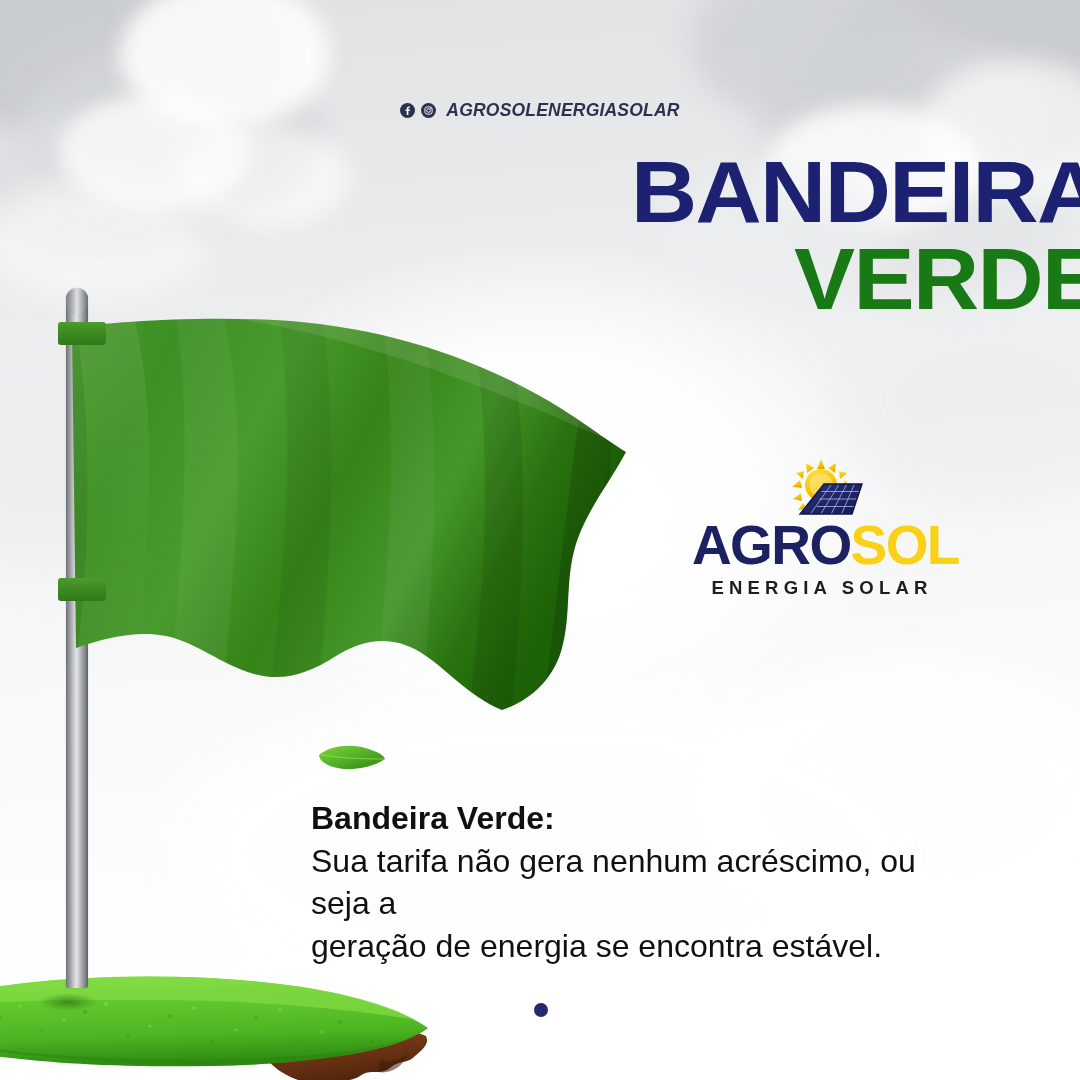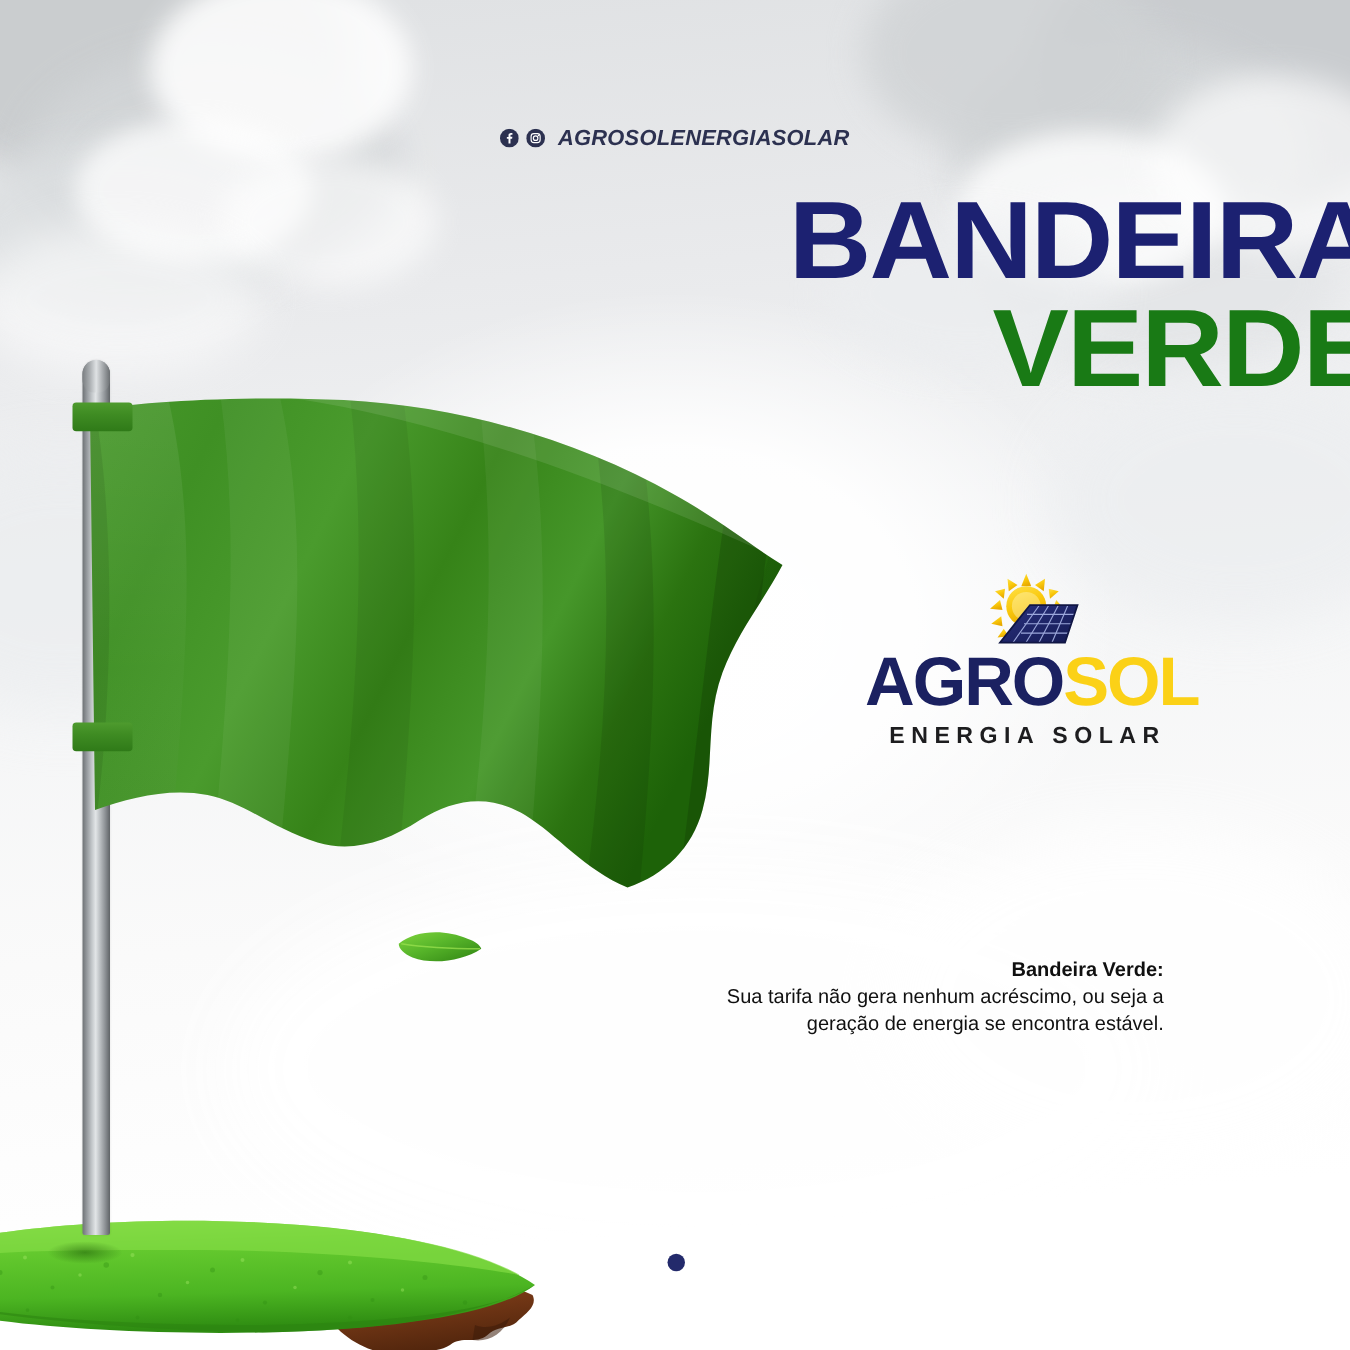--- a/index.html
+++ b/index.html
@@ -185,28 +185,27 @@
     letter-spacing: 5.2px;
     color: #1d1d1f;
     margin-top: 4px;
     white-space: nowrap;
   }
 
   
   .copy {
     position: absolute;
     left: 311px;
-    top: 766px;
+    top: 797px;
     width: 620px;
     z-index: 12;
     font-family: "Liberation Sans", sans-serif;
     color: #101010;
-    font-size: 16px;
+    font-size: 32px;
     line-height: 1.33;
-    text-align: right;
   }
   .copy .lead { font-weight: 700; display:block; }
   .copy .body-line { display:block; font-weight: 400; }
 
   
   .dot {
     position: absolute;
     left: 534px;
     top: 1003px;
     width: 14px;

